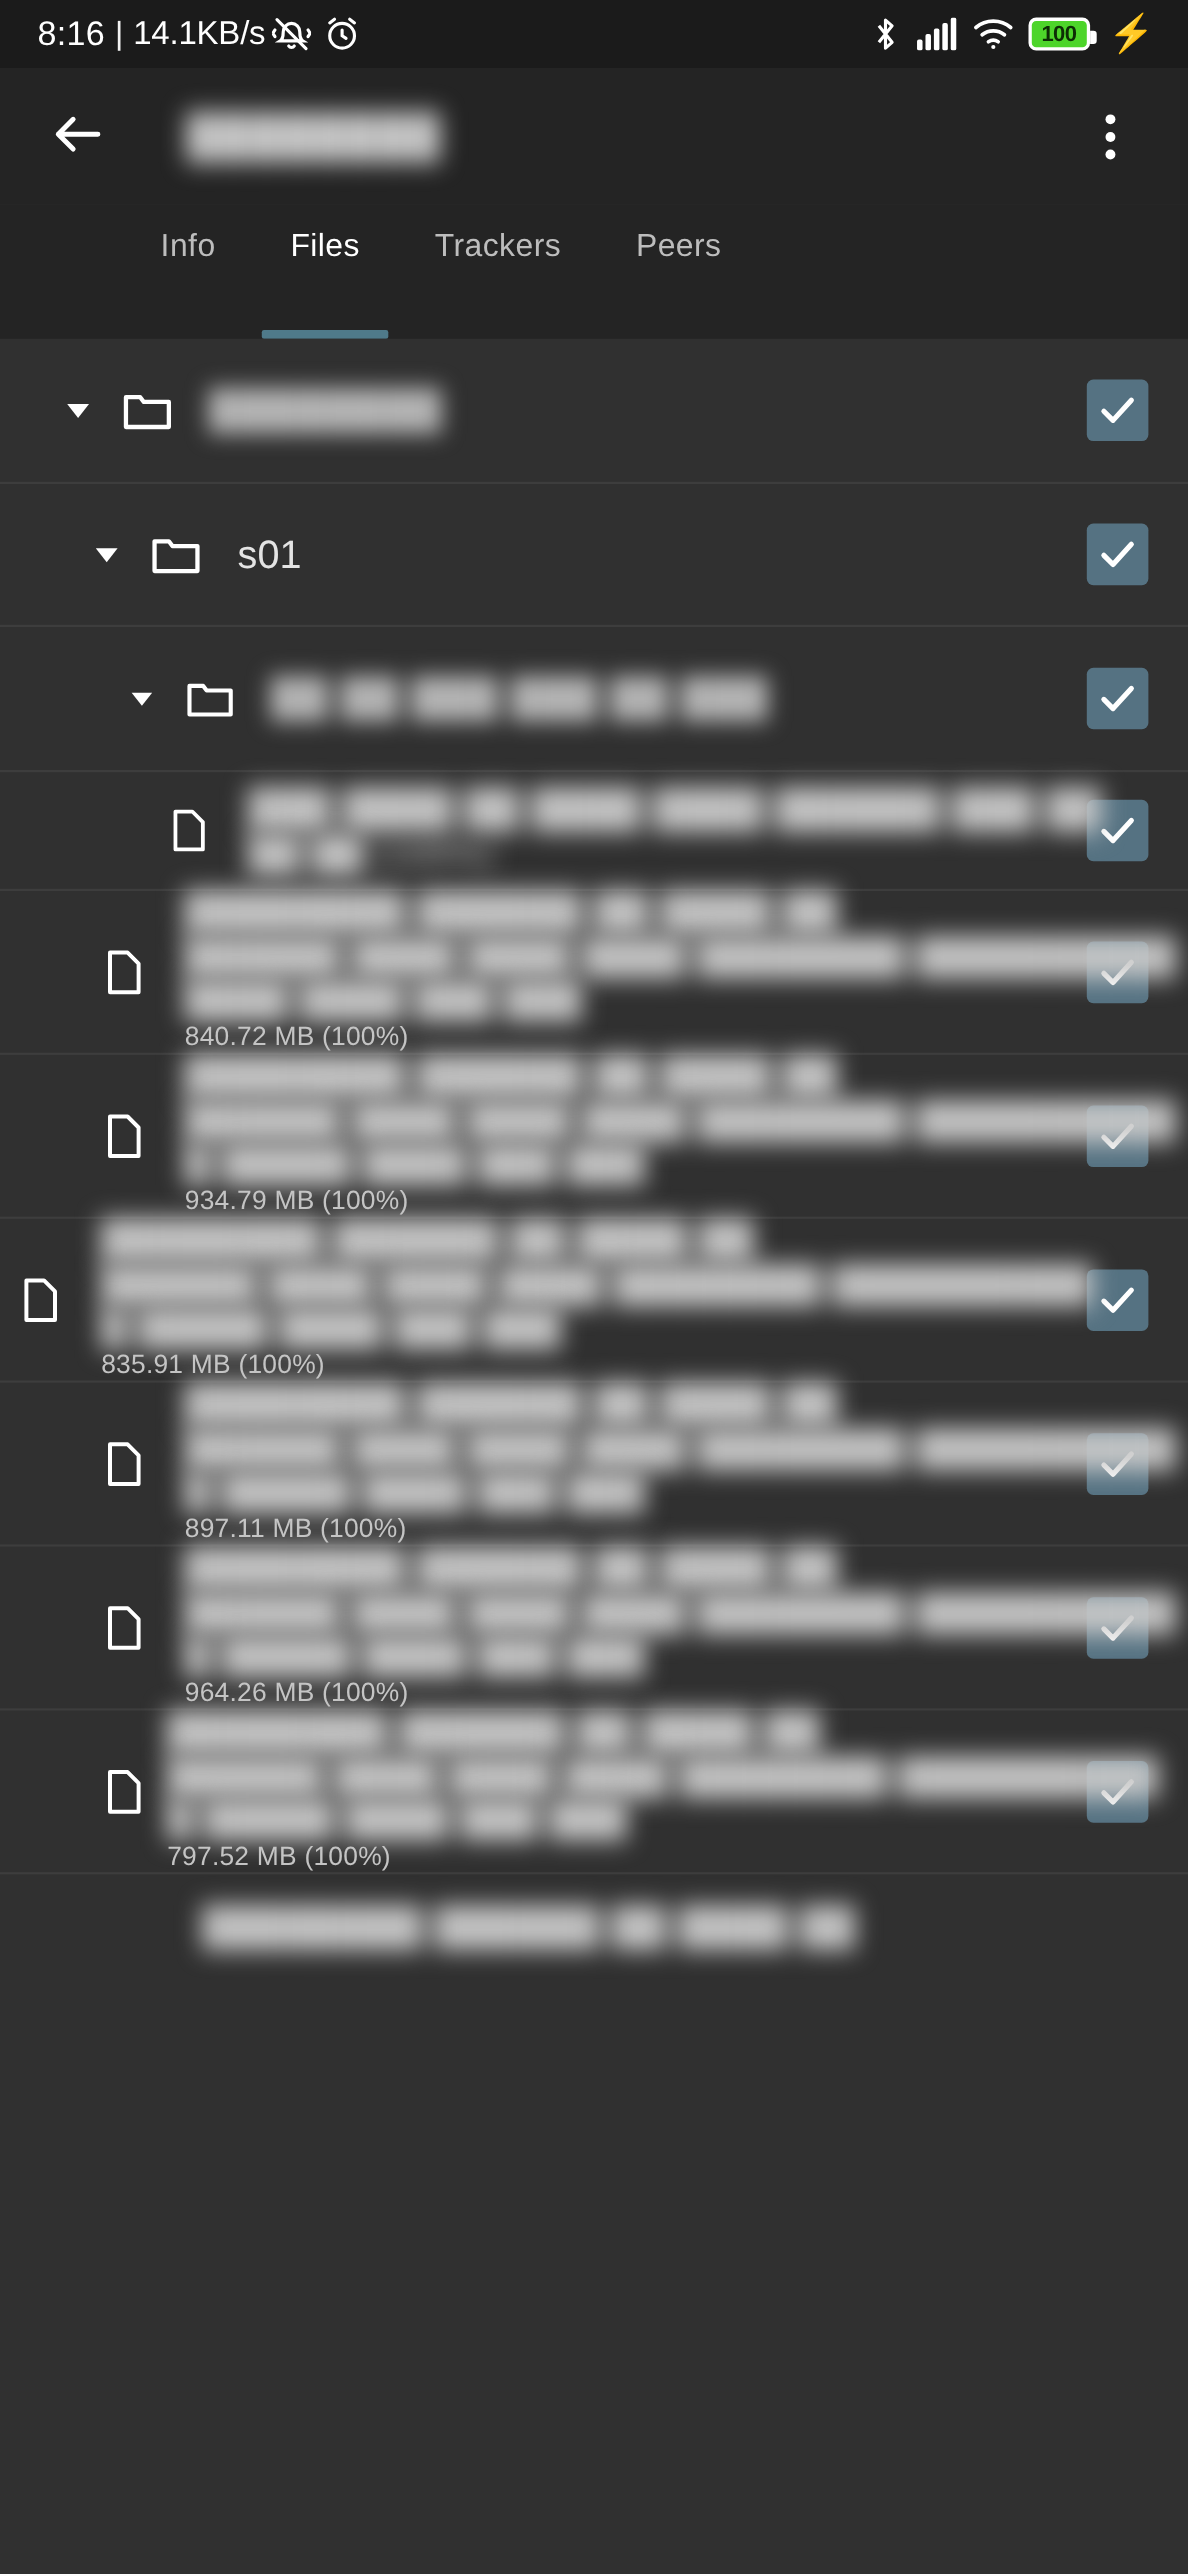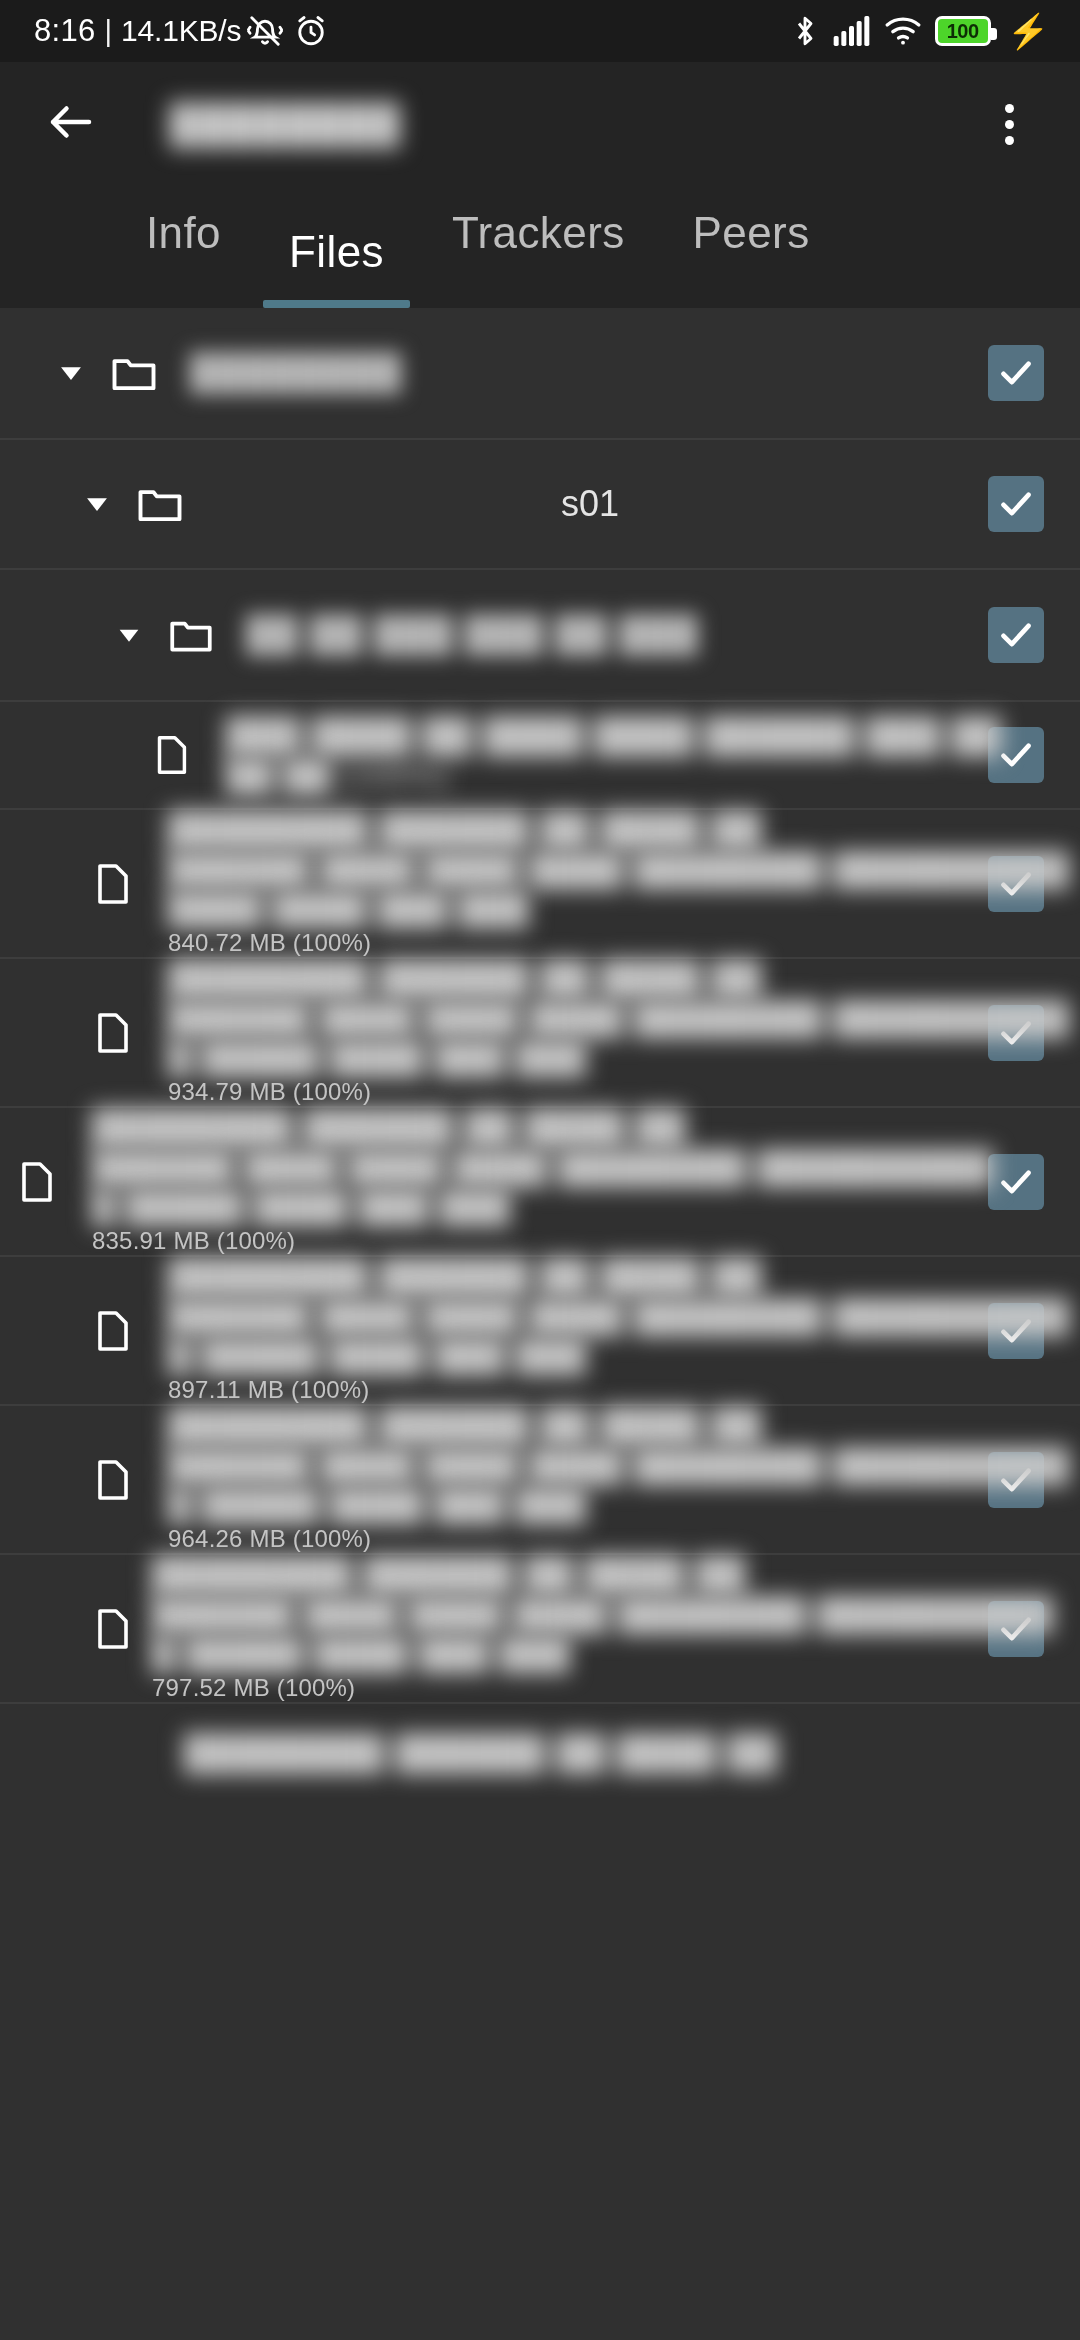--- a/index.html
+++ b/index.html
@@ -80,22 +80,22 @@
     flex: 0 0 122px;
     display: flex; align-items: stretch;
     padding-left: 112px;
   }
   .tab {
     position: relative;
     display: flex; align-items: flex-start; justify-content: center;
     padding: 22px 34px 0 34px;
     cursor: pointer;
   }
-  .tab-label { font-size: 44px; color: #bdbdbd; letter-spacing: .4px; }
-  .tab.active .tab-label { color: #ffffff; font-weight: 500; margin-top: 19px; }
+  .tab-label { font-size: 29px; color: #bdbdbd; letter-spacing: .4px; }
+  .tab.active .tab-label { color: #ffffff; font-weight: 500; }
   .tab-underline {
     position: absolute; left: 8px; right: 8px; bottom: 0;
     height: 8px; background: #4f7a8a; border-radius: 2px;
   }
 
   
   .filelist {
     flex: 1;
     background: #303030;
     overflow: hidden;
@@ -268,21 +268,21 @@
         <span class="caret">
           <svg width="34" height="34" viewBox="0 0 24 24">
               <path d="M5 8l7 9 7-9z" fill="#fff"></path>
             </svg>
         </span>
         <span class="ficon" style="margin-left:14px;">
           <svg width="52" height="52" viewBox="0 0 24 24" fill="none" stroke="#fff" stroke-width="1.8" stroke-linejoin="round">
             <path d="M3 6.5h6l1.5 2H21V19H3z"></path>
           </svg>
         </span>
-        <div class="labels" style="margin-left:14px;text-align:center;">
+        <div class="labels" style="margin-left:14px;">
           <span class="fname">s01</span>
         </div>
       </div>
       <span class="cbox">
         <svg width="40" height="40" viewBox="0 0 24 24" fill="none" stroke="#fff" stroke-width="2.8" stroke-linecap="round" stroke-linejoin="round">
             <path d="M4.5 12.5l5 5 10-11"></path>
           </svg>
       </span>
     </div>
 

